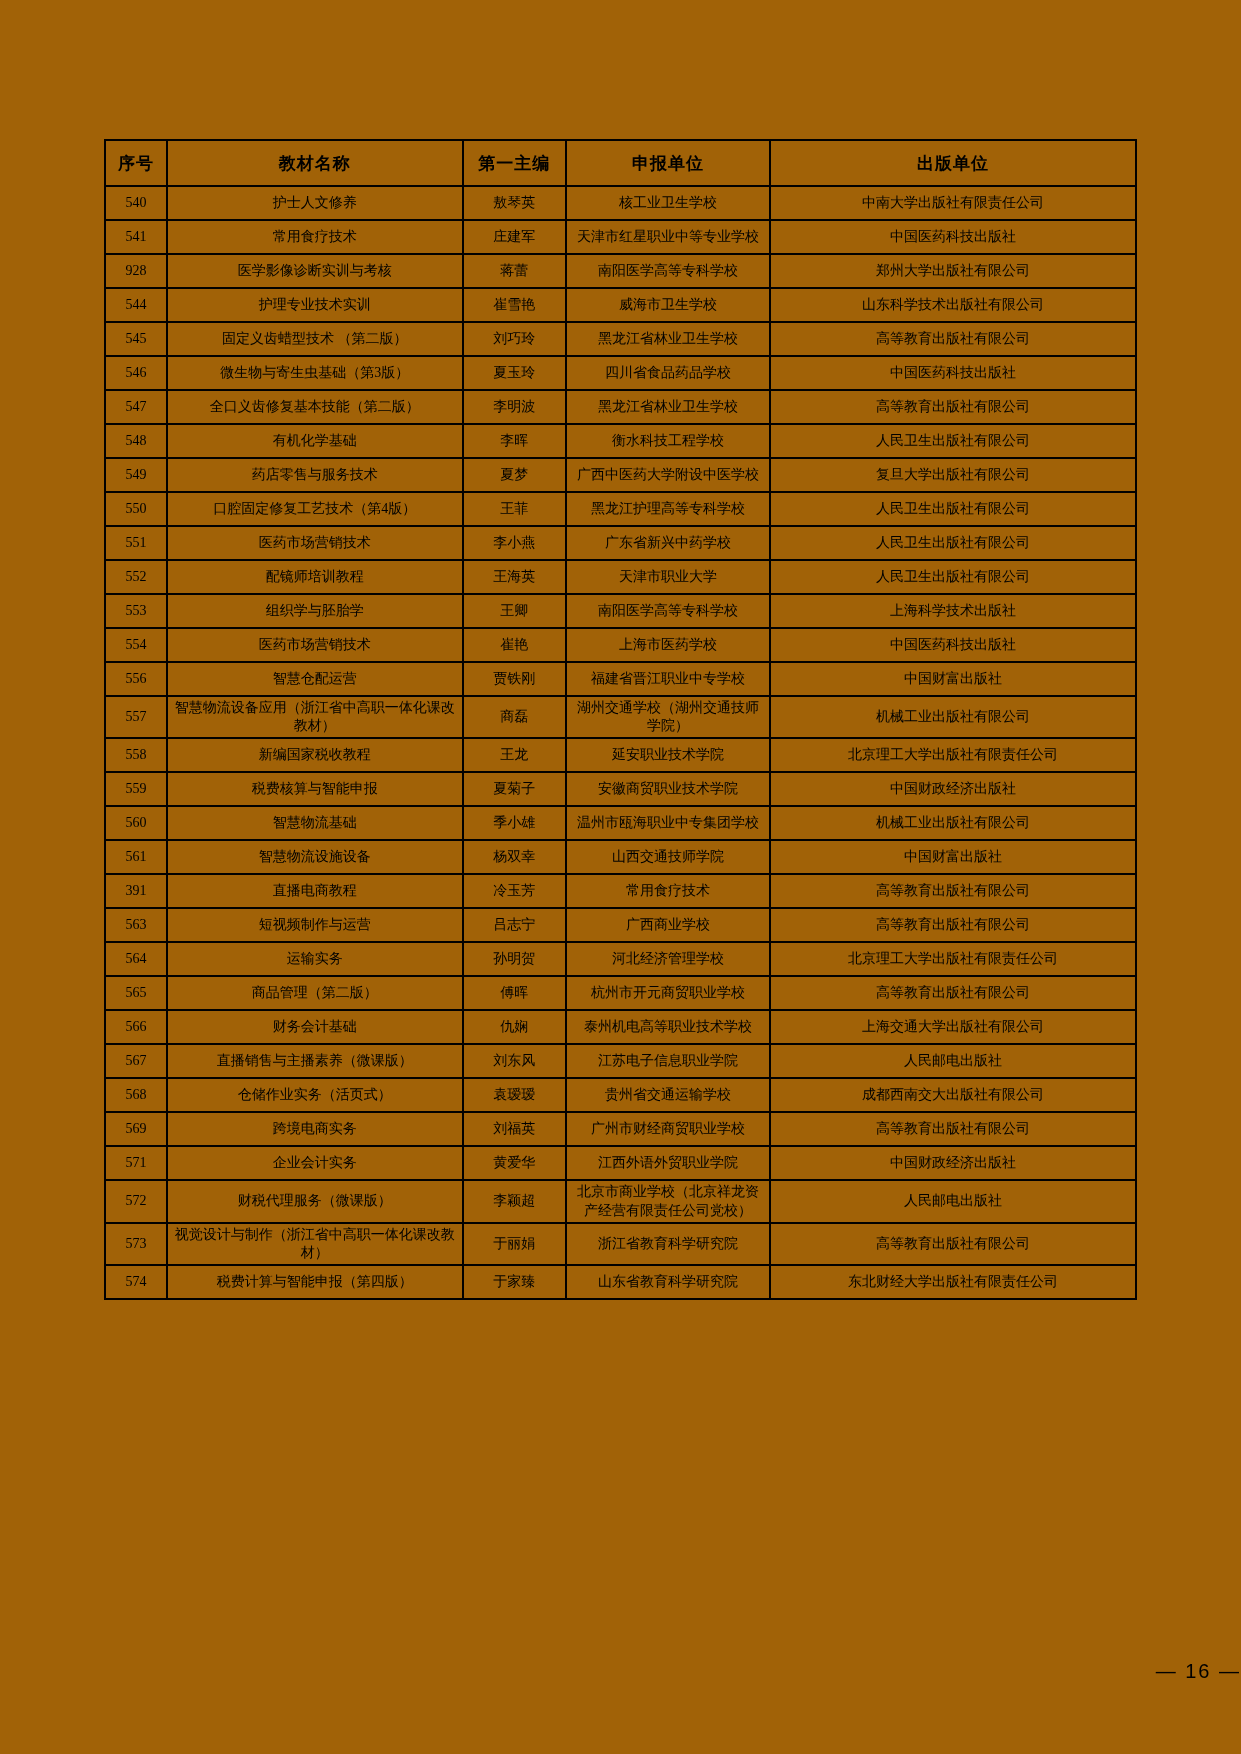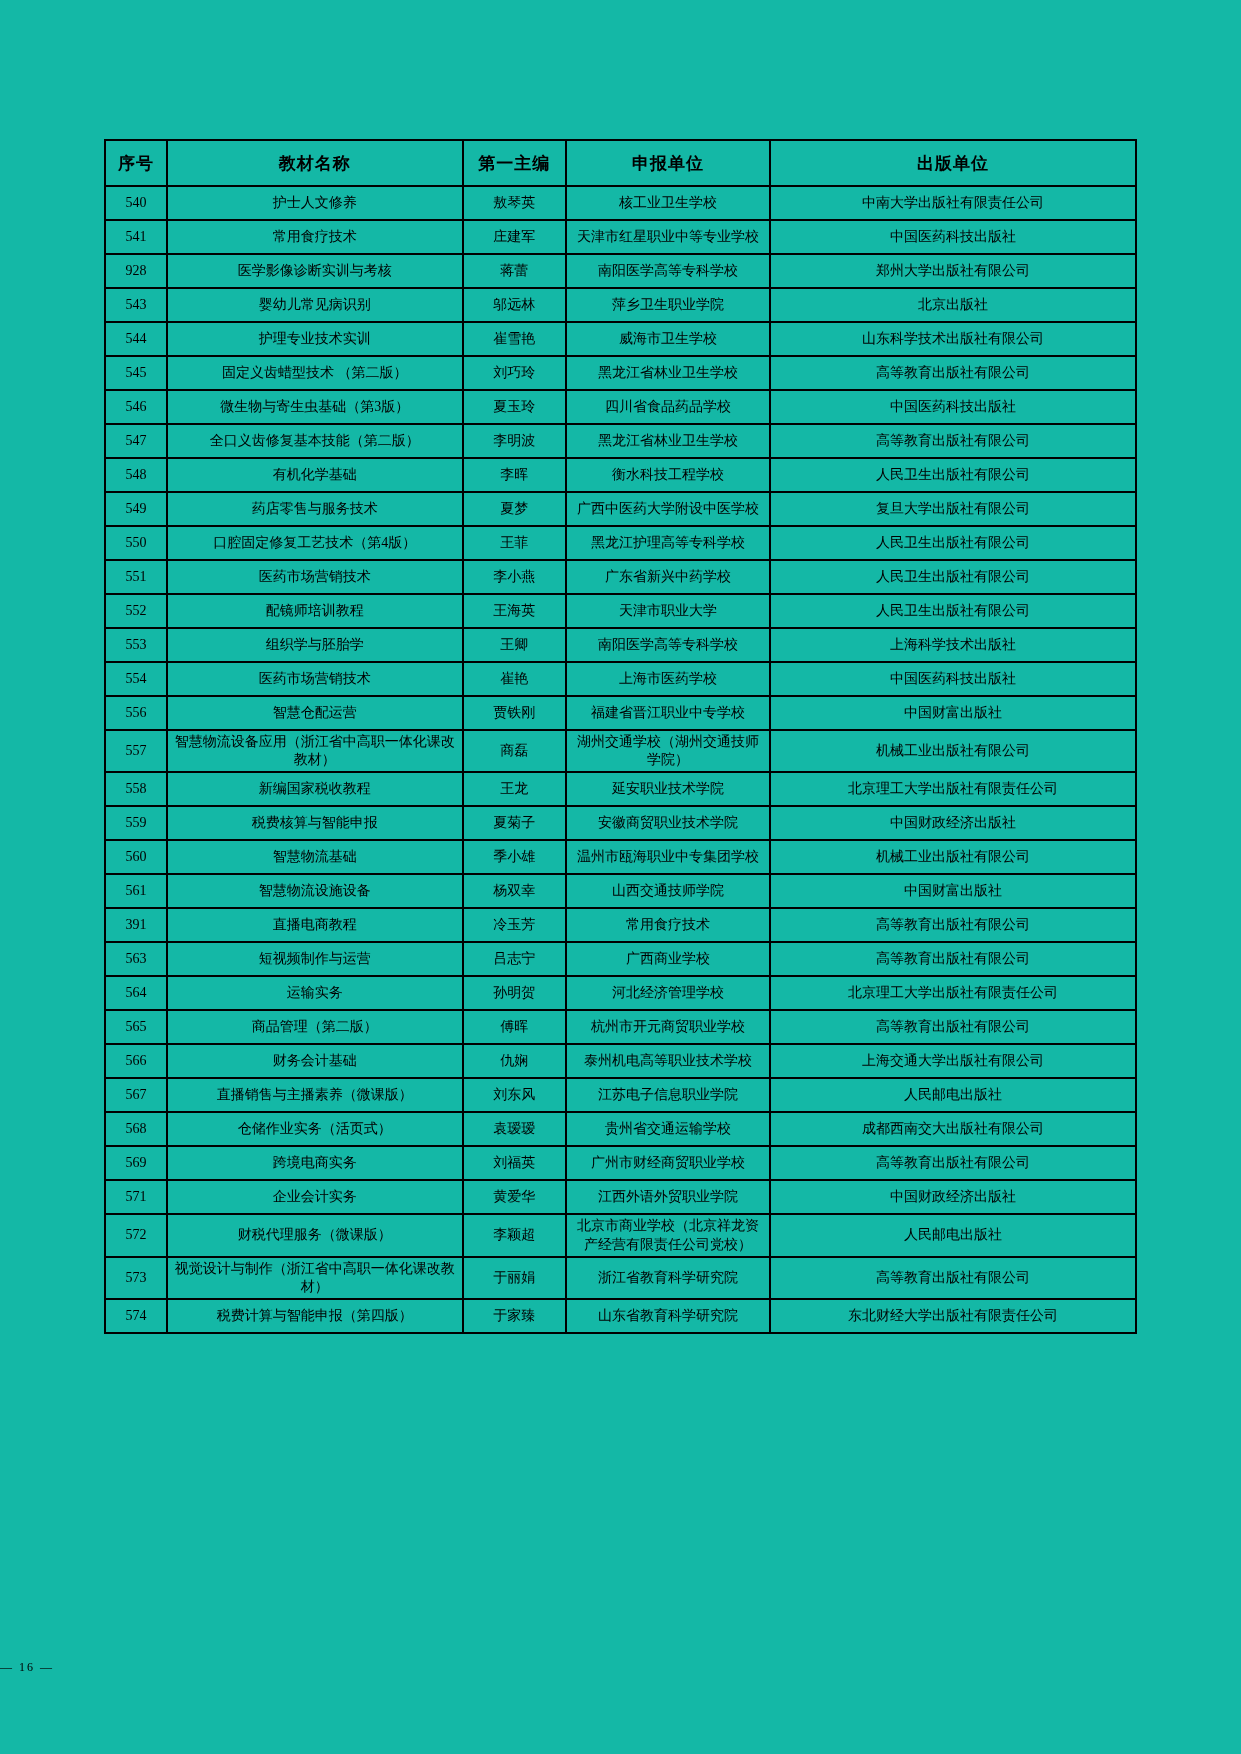--- a/index.html
+++ b/index.html
@@ -10,21 +10,21 @@
   body {
     width: 1241px;
     height: 1754px;
     position: relative;
     font-family: "Liberation Serif", serif;
     color: #000000;
   }
   .page {
     position: absolute;
     inset: 0;
-    background: #14b8a6;
+    background: #a16207;
   }
   .table-wrap {
     position: absolute;
     left: 104px;
     top: 139px;
     width: 1033px;
   }
   table.doc-table {
     width: 100%;
     border-collapse: collapse;
@@ -53,23 +53,23 @@
   col.c-serial    { width: 6%; }
   col.c-title     { width: 28.7%; }
   col.c-editor    { width: 10%; }
   col.c-org       { width: 19.8%; }
   col.c-publisher { width: 35.5%; }
   .footer {
     position: absolute;
     top: 1660px;
     left: 0;
     width: 100%;
-    text-align: left;
-    font-size: 12px;
-    font-family: Liberation Serif, serif;
+    text-align: right;
+    font-size: 20px;
+    font-family: Liberation Sans, sans-serif;
     color: #000000;
     letter-spacing: 2px;
   }
 </style>
 </head>
 <body>
 
 <div class="page">
 
   <div class="table-wrap">
@@ -106,27 +106,20 @@
             <td>中国医药科技出版社</td>
           </tr>
           <tr>
             <td>928</td>
             <td>医学影像诊断实训与考核</td>
             <td>蒋蕾</td>
             <td>南阳医学高等专科学校</td>
             <td>郑州大学出版社有限公司</td>
           </tr>
           <tr>
-            <td>543</td>
-            <td>婴幼儿常见病识别</td>
-            <td>邬远林</td>
-            <td>萍乡卫生职业学院</td>
-            <td>北京出版社</td>
-          </tr>
-          <tr>
             <td>544</td>
             <td>护理专业技术实训</td>
             <td>崔雪艳</td>
             <td>威海市卫生学校</td>
             <td>山东科学技术出版社有限公司</td>
           </tr>
           <tr>
             <td>545</td>
             <td>固定义齿蜡型技术 （第二版）</td>
             <td>刘巧玲</td>

